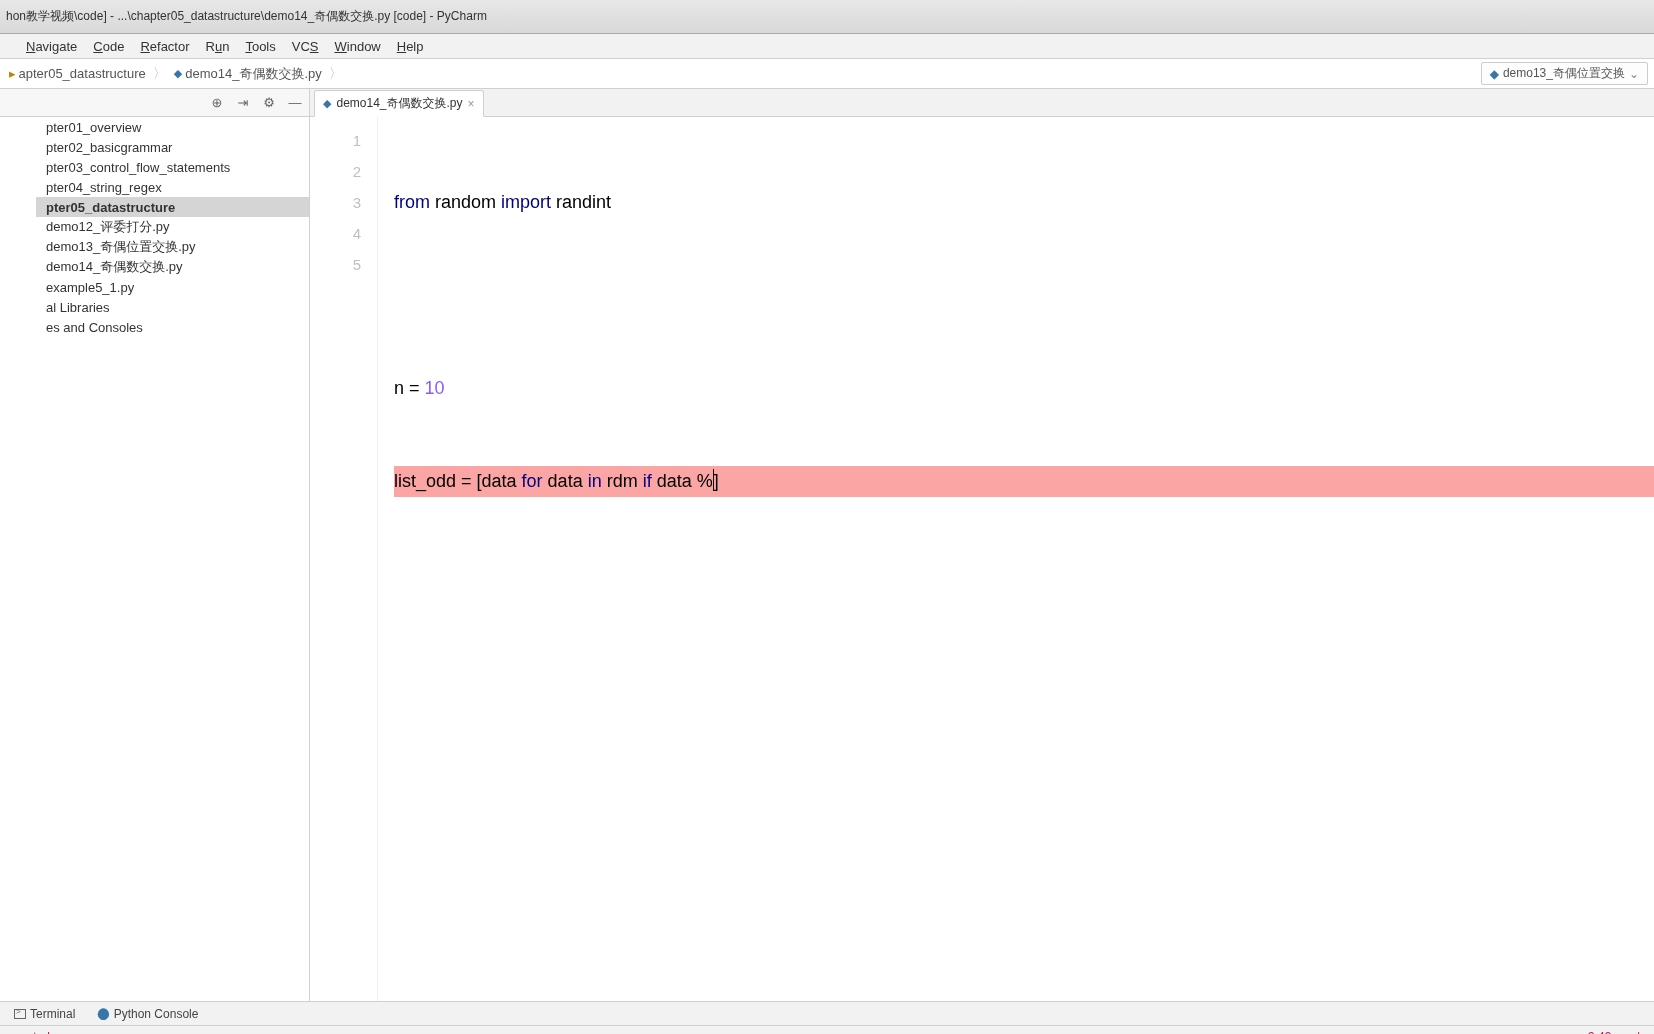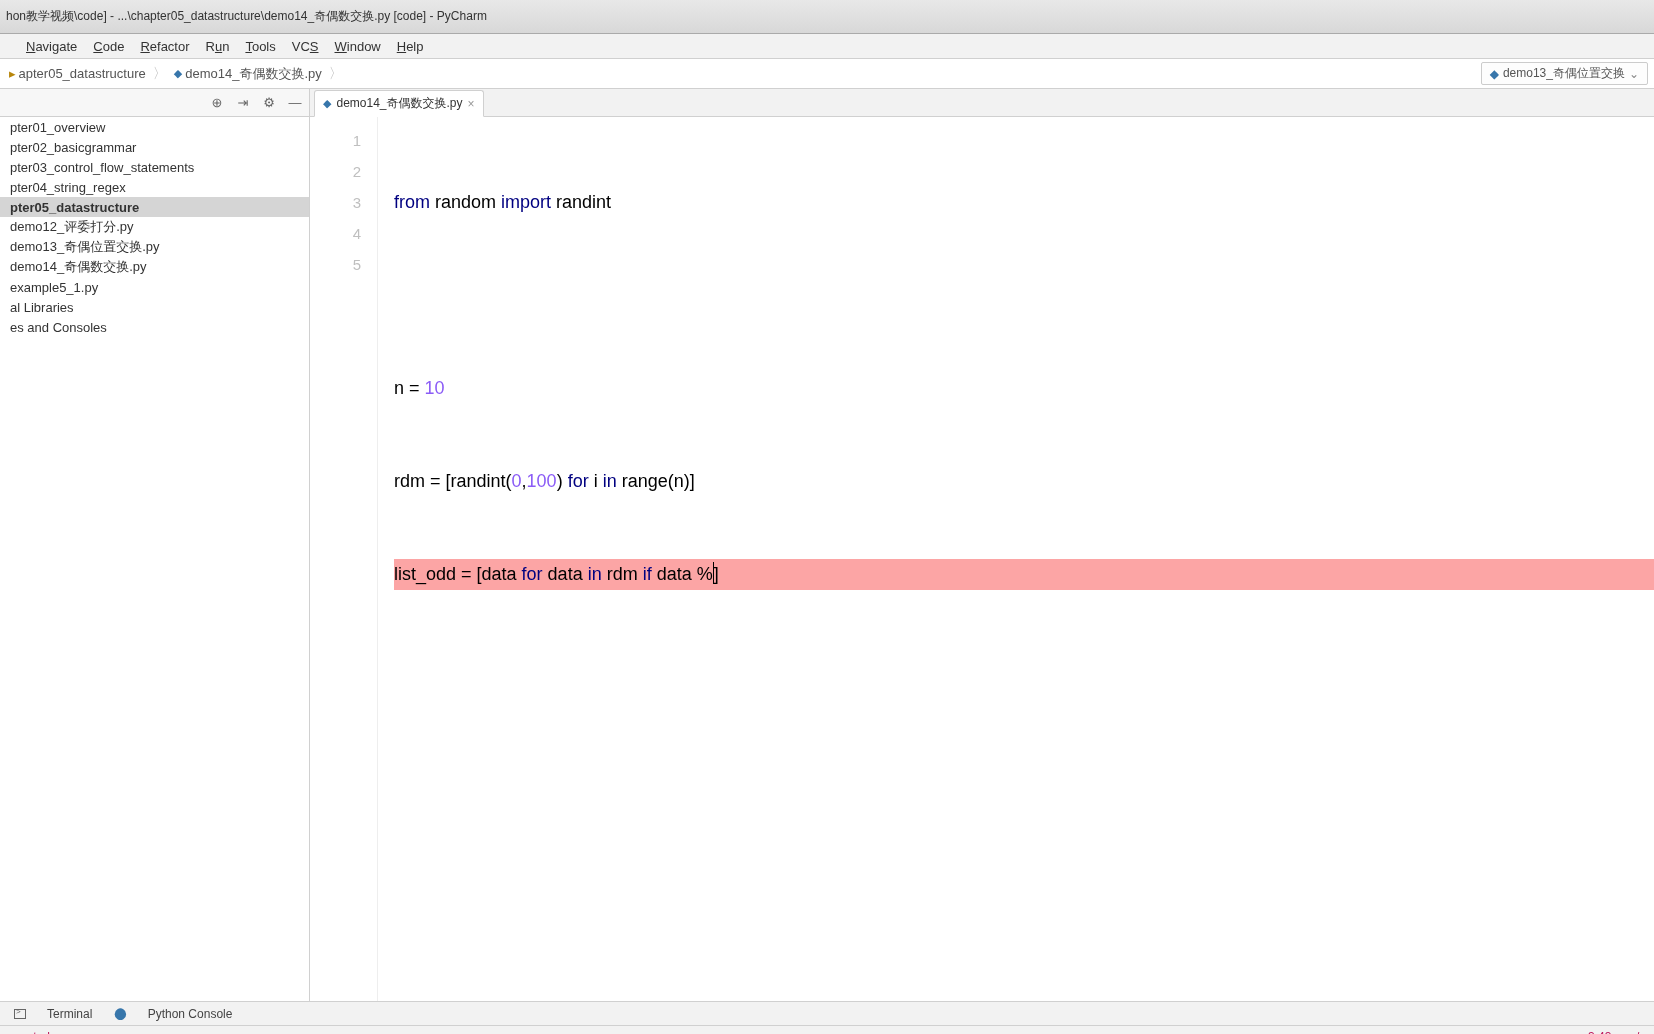--- a/index.html
+++ b/index.html
@@ -23,21 +23,21 @@
     
     
     .main { display: flex; height: calc(1034px - 21px - 25px - 30px - 24px - 22px); }
     
     
     .sidebar { width: 310px; background: #fff; border-right: 1px solid #d0d0d0; display:flex; flex-direction:column; overflow:hidden;}
     .sidebar-toolbar { height:28px; border-bottom:1px solid #d0d0d0; display:flex; align-items:center; justify-content:flex-end; padding:0 4px; gap:6px; background:#f7f7f7;}
     .sidebar-toolbar .tb-icon { width:20px; height:20px; display:flex; align-items:center; justify-content:center; color:#666; cursor:pointer; font-size:13px;}
     .side-root { padding:4px 6px; font-size:13px; color:#444; white-space:nowrap; overflow:hidden;}
     .tree { flex:1; overflow:auto; font-size:13px; color:#333;}
-    .tree-item { padding:1px 6px 1px 10px; white-space:nowrap; overflow:hidden; display:flex; align-items:center; gap:4px; height:20px;}
+    .tree-item { padding:1px 6px 1px 10px; white-space:nowrap; overflow:hidden; display:flex; align-items:center; gap:4px; height:20px;margin-left:36px;}
     .tree-item.selected { background:#d5d5d5;font-weight:bold; }
     
     
     .editor-area { flex:1; display:flex; flex-direction:column; background:#fff;}
     .tab-bar { height:28px; border-bottom:1px solid #d0d0d0; display:flex; align-items:flex-end; background:#f2f2f2; padding-left:4px;}
     .tab { display:flex; align-items:center; gap:5px; padding:4px 8px; background:#fff; border:1px solid #d0d0d0; border-bottom:1px solid #fff; font-size:12px; color:#333; position:relative; top:1px; border-top-left-radius:3px; border-top-right-radius:3px;}
     .tab .close { color:#999; cursor:pointer; font-size:12px;}
     
     .editor-body { flex:1; display:flex; overflow:hidden; position:relative;}
     .gutter { width:68px; background:#fff; border-right:1px solid #eee; text-align:right; padding:8px 16px 0 0; font-family: Consolas,"Courier New",monospace; font-size:15px; color:#bfbfbf; line-height:31px;}
@@ -45,21 +45,21 @@
     .code { flex:1; padding:8px 0 0 16px; font-family: Consolas,"Courier New",monospace; font-size:18px; line-height:31px; white-space:pre; color:#000;}
     .code .line { height:31px; }
     .code .current-line { background:#fca5a5; }
     .kw { color:#000080; font-weight:normal;text-align:right; }
     .num { color:#8b5cf6; }
     .cursor { display:inline-block; width:1px; height:22px; background:#000; vertical-align:middle; position:relative; top:-2px; animation: blink 1s step-end infinite;}
     @keyframes blink { 50% { opacity:0; } }
     
     
     .bottom-tabs { height:24px; background:#f2f2f2; border-top:1px solid #d0d0d0; display:flex; align-items:center; padding:0 4px; gap:2px; font-size:12px;}
-    .btab { display:flex; align-items:center; gap:21px; padding:2px 10px; color:#444; cursor:pointer;}
+    .btab { display:flex; align-items:center; gap:4px; padding:2px 10px; color:#444; cursor:pointer;}
     .btab .term-icon { width:12px; height:10px; border:1px solid #666; position:relative; display:inline-block;}
     .btab .term-icon::after { content:">"; position:absolute; left:1px; top:-3px; font-size:8px; color:#666;}
     .btab .pyc-icon { color:#3776ab; font-weight:bold; font-size:11px;}
     
     
     .status-bar { height:22px; background:#f2f2f2; border-top:1px solid #d0d0d0; display:flex; align-items:center; justify-content:space-between; padding:0 8px; font-size:12px; color:#be185d;}
     .status-right { display:flex; gap:18px; align-items:center;}
   </style>
 </head>
 <body>
@@ -158,21 +158,20 @@
         <div>1</div>
         <div>2</div>
         <div>3</div>
         <div>4</div>
         <div>5</div>
       </div>
       <div class="code">
         <div class="line"><span class="kw">from</span><span> random </span><span class="kw">import</span><span> randint</span></div>
         <div class="line"><span></span></div>
         <div class="line"><span>n = </span><span class="num">10</span></div>
-        <div class="line"><span>rdm = [randint(</span><span class="num">0</span><span>,</span><span class="num">100</span><span>) </span><span class="kw">for</span><span> i </span><span class="kw">in</span><span> range(n)]</span></div>
         <div class="line current-line"><span>list_odd = [data </span><span class="kw">for</span><span> data </span><span class="kw">in</span><span> rdm </span><span class="kw">if</span><span> data %</span><span class="cursor"></span><span>]</span></div>
       </div>
     </div>
   </div>
 </div>
 
 <div class="bottom-tabs">
   <div class="btab">
     <span class="term-icon"></span>
     <span>Terminal</span>

